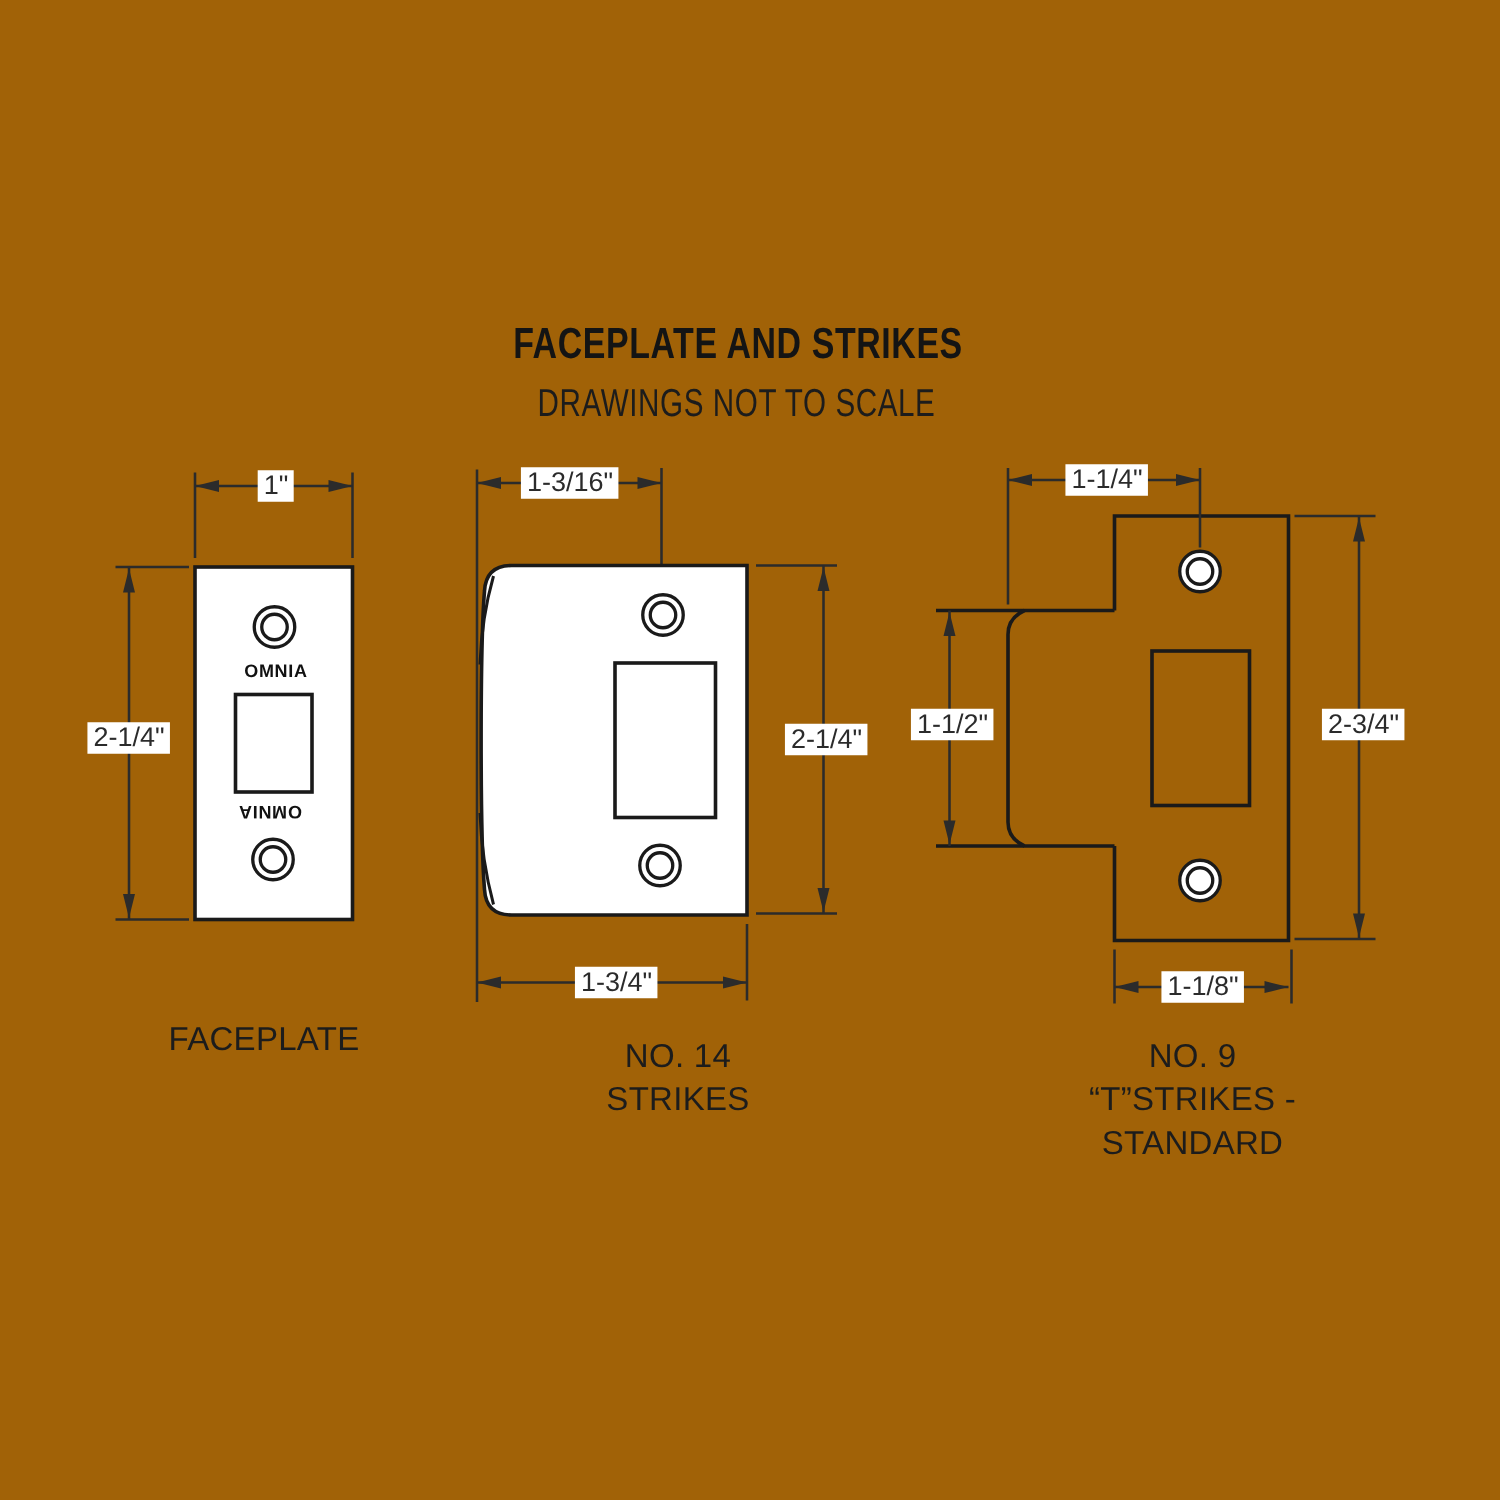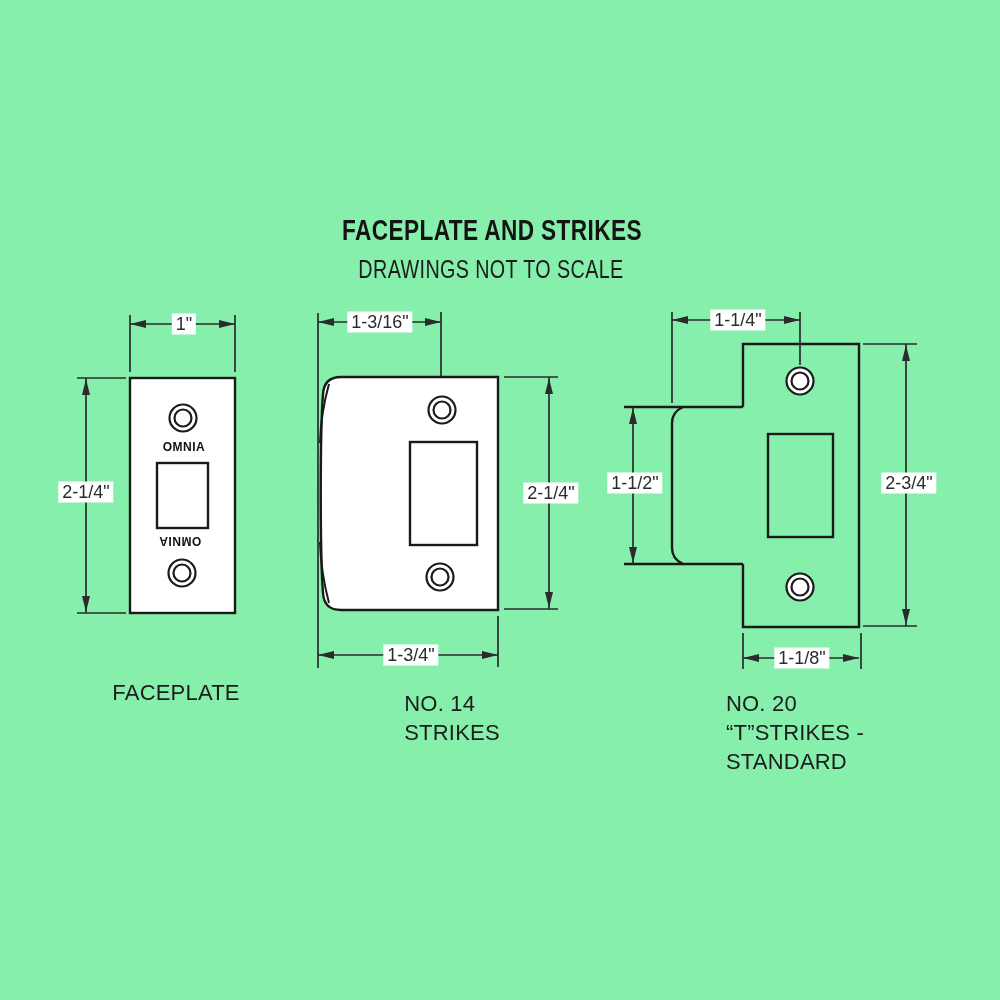--- a/index.html
+++ b/index.html
@@ -1,35 +1,35 @@
 <!DOCTYPE html>
 <html><head>
 <meta charset="utf-8">
 <style>
   html,body{margin:0;padding:0;background:#fff;}
-  .canvas{position:relative;width:1000px;height:1000px;background:#86efac;overflow:hidden;
+  .canvas{position:relative;width:1000px;height:1000px;background:#a16207;overflow:hidden;
           font-family:"Liberation Sans",sans-serif;}
   .canvas svg{position:absolute;left:0;top:0;}
   .dl{stroke:#2b2b2b;stroke-width:1.7;fill:none;}
   .pl{stroke:#1a1a1a;stroke-width:2.4;fill:#fff;}
   .pln{stroke:#1a1a1a;stroke-width:2.4;fill:none;}
   .acc{stroke:#1a1a1a;stroke-width:2;fill:none;}
   .ar{fill:#2b2b2b;stroke:none;}
   .sc{stroke:#1a1a1a;stroke-width:2.2;fill:#fff;}
   .txt{position:absolute;white-space:nowrap;}
   .page-title{left:492px;top:230px;transform:translate(-50%,-50%) scaleX(0.78);
               font-size:29px;font-weight:bold;color:#141414;letter-spacing:0.5px;}
   .page-subtitle{left:491px;top:269px;transform:translate(-50%,-50%) scaleX(0.76);
                  font-size:26px;color:#1c1c1c;letter-spacing:0.5px;}
   .dim{position:absolute;transform:translate(-50%,-50%);background:#fff;padding:0 4px;
        font-size:18px;color:#2b2b2b;white-space:nowrap;}
   .engr{position:absolute;transform:translate(-50%,-50%);font-weight:bold;font-size:12px;
         letter-spacing:0.5px;color:#111;white-space:nowrap;}
   .engr.flip{transform:translate(-50%,-50%) rotate(180deg);}
-  .lbl{position:absolute;transform:translateX(-50%);font-size:22px;
+  .lbl{position:absolute;transform:translateX(-50%);text-align:center;font-size:22px;
        line-height:29px;color:#1c1c1c;letter-spacing:0.2px;white-space:nowrap;}
 </style>
 </head>
 <body>
 
 <div class="canvas">
 
   <svg width="1000" height="1000" viewBox="0 0 1000 1000">
 
     <g>
@@ -136,18 +136,18 @@
   <div class="lbl" style="left:452px;top:689px;">
     <div>NO. 14</div>
     <div>STRIKES</div>
   </div>
 
   <div class="dim" style="left:738px;top:320px;">1-1/4"</div>
   <div class="dim" style="left:635px;top:483px;">1-1/2"</div>
   <div class="dim" style="left:909px;top:483px;">2-3/4"</div>
   <div class="dim" style="left:802px;top:658px;">1-1/8"</div>
   <div class="lbl" style="left:795px;top:689px;">
-    <div>NO. 20</div>
+    <div>NO. 9</div>
     <div>“T”STRIKES -</div>
     <div>STANDARD</div>
   </div>
 
 </div>
 
 </body></html>

